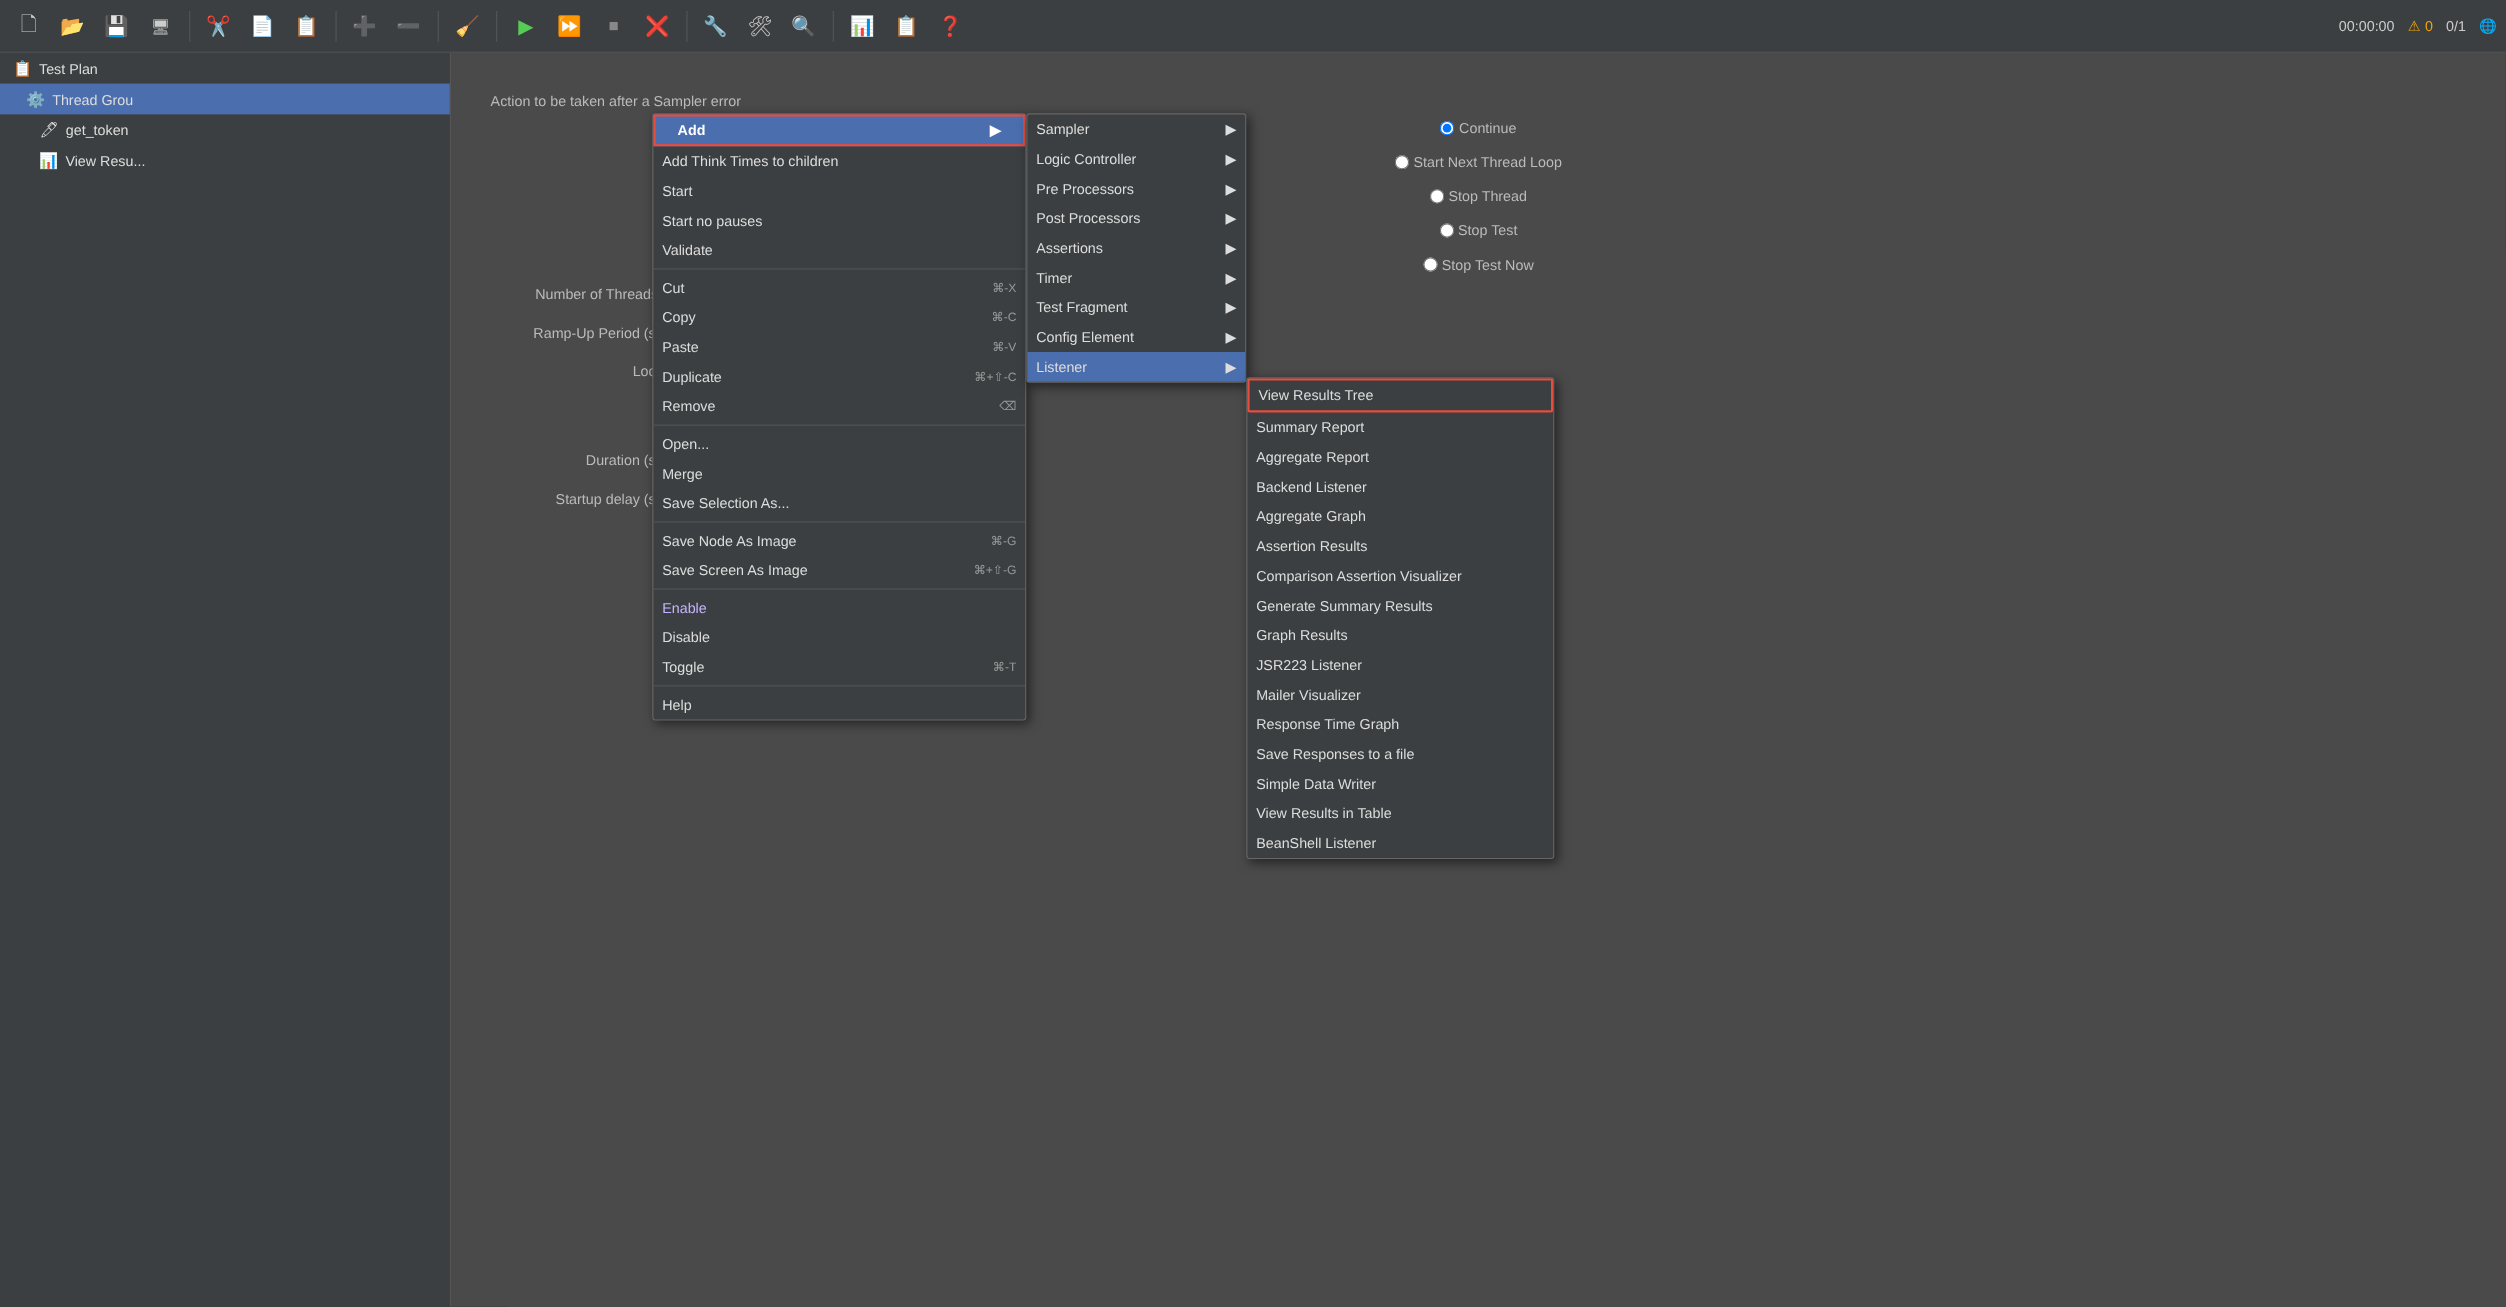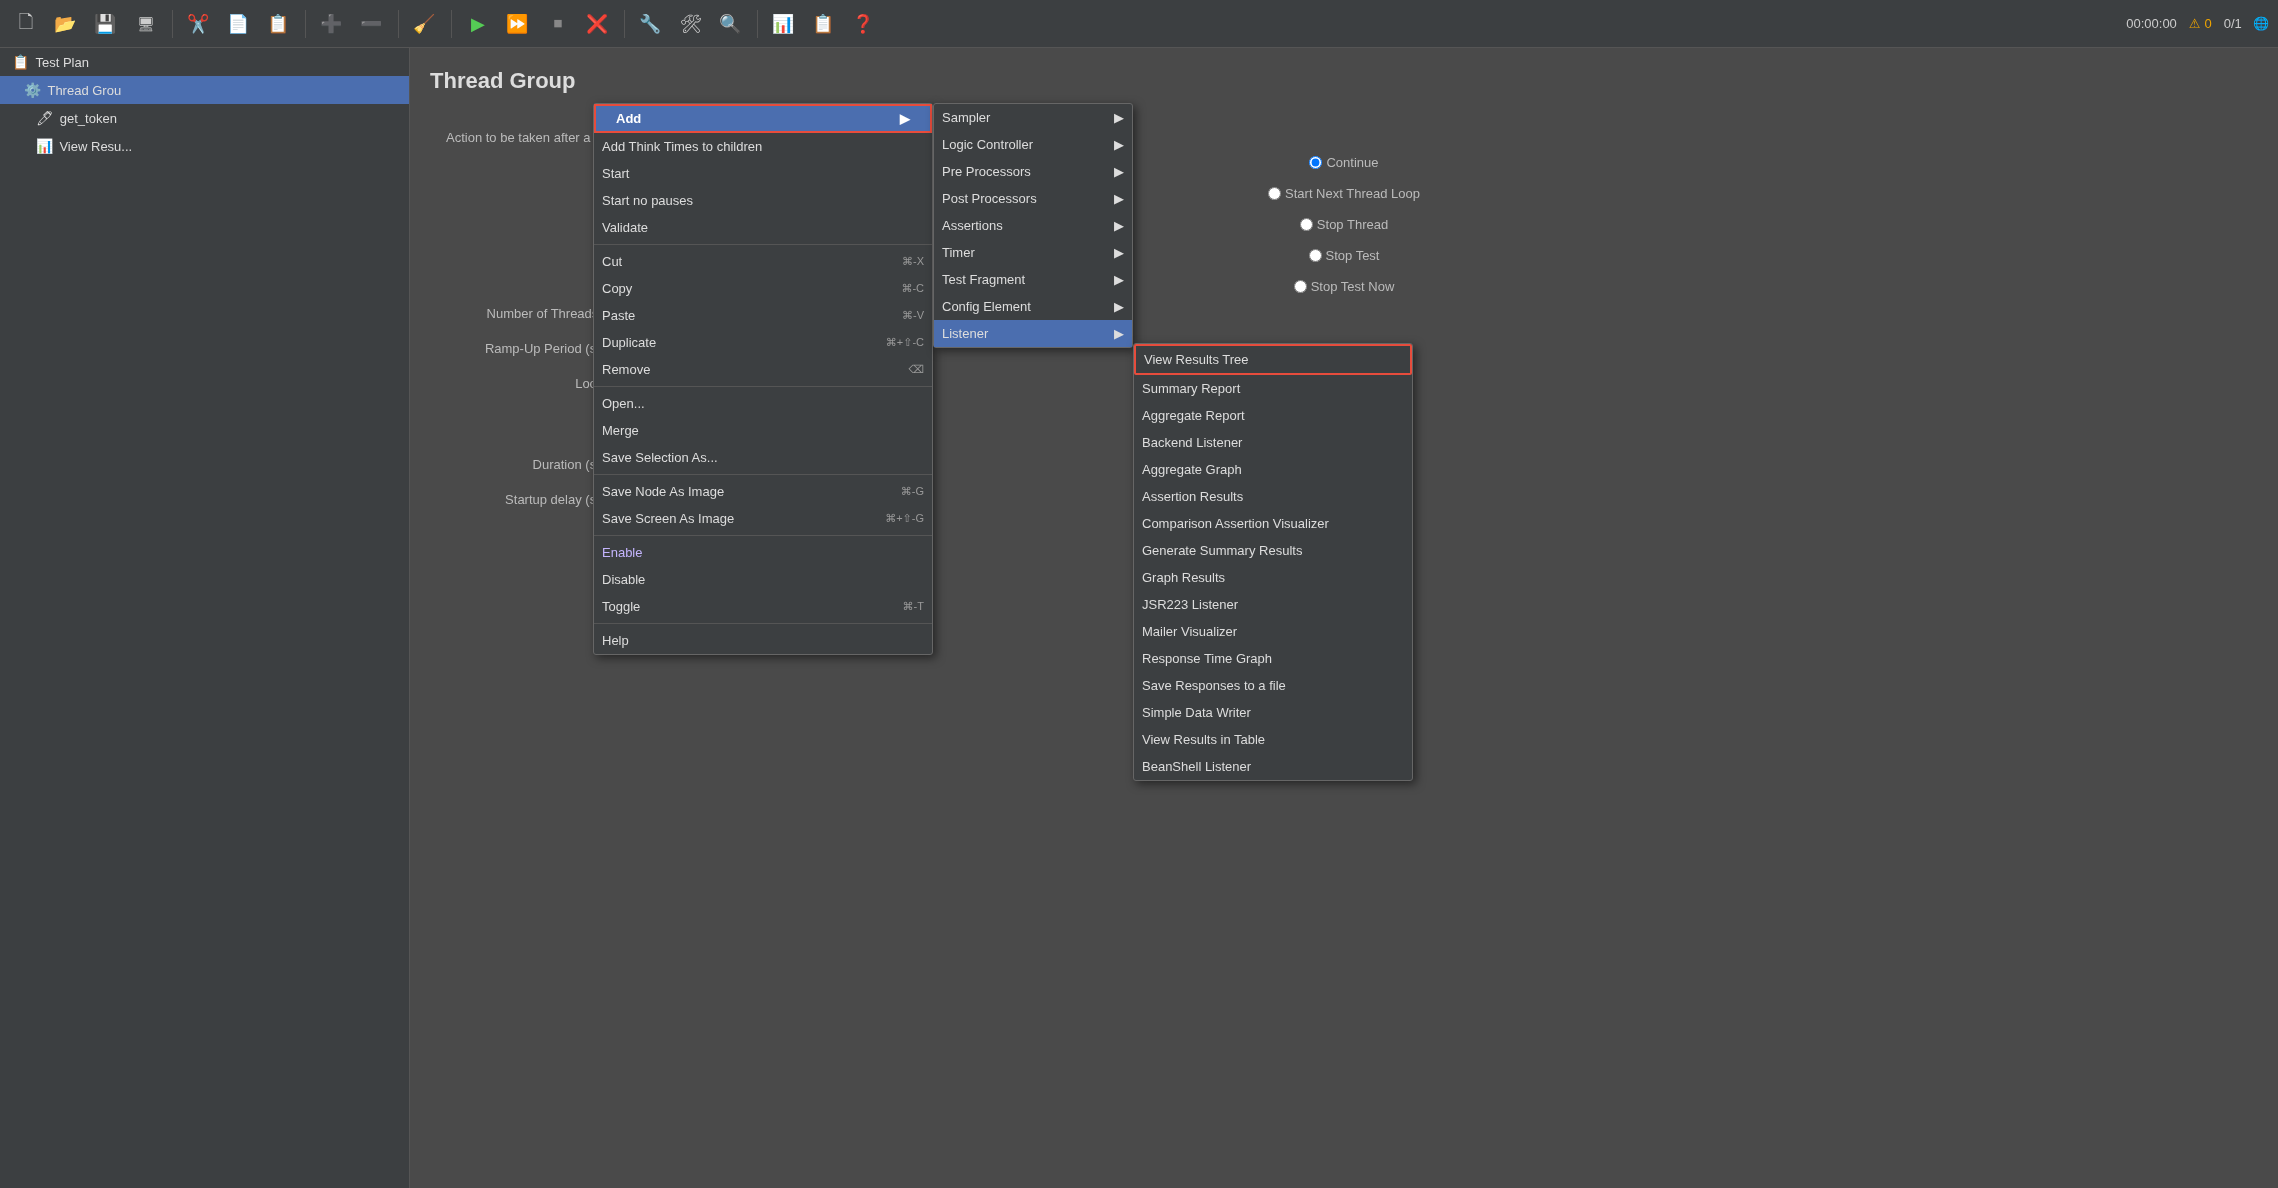--- a/index.html
+++ b/index.html
@@ -244,21 +244,20 @@
       <span class="sidebar-icon">🖊</span>
       <span>get_token</span>
     </div>
     <div class="sidebar-item" style="padding-left:36px;">
       <span class="sidebar-icon">📊</span>
       <span>View Resu...</span>
     </div>
   </div>
 
   <div class="content-area">
-    <div class="content-title">Thread Group</div>
 
     <div class="tg-content">
       <div style="color:#bbb; margin-bottom:10px;">Action to be taken after a Sampler error</div>
       <div class="radio-group">
         <label class="radio-label">
           <input type="radio" name="action" checked="" style=""> Continue
         </label>
         <label class="radio-label">
           <input type="radio" name="action" style=""> Start Next Thread Loop
         </label>

